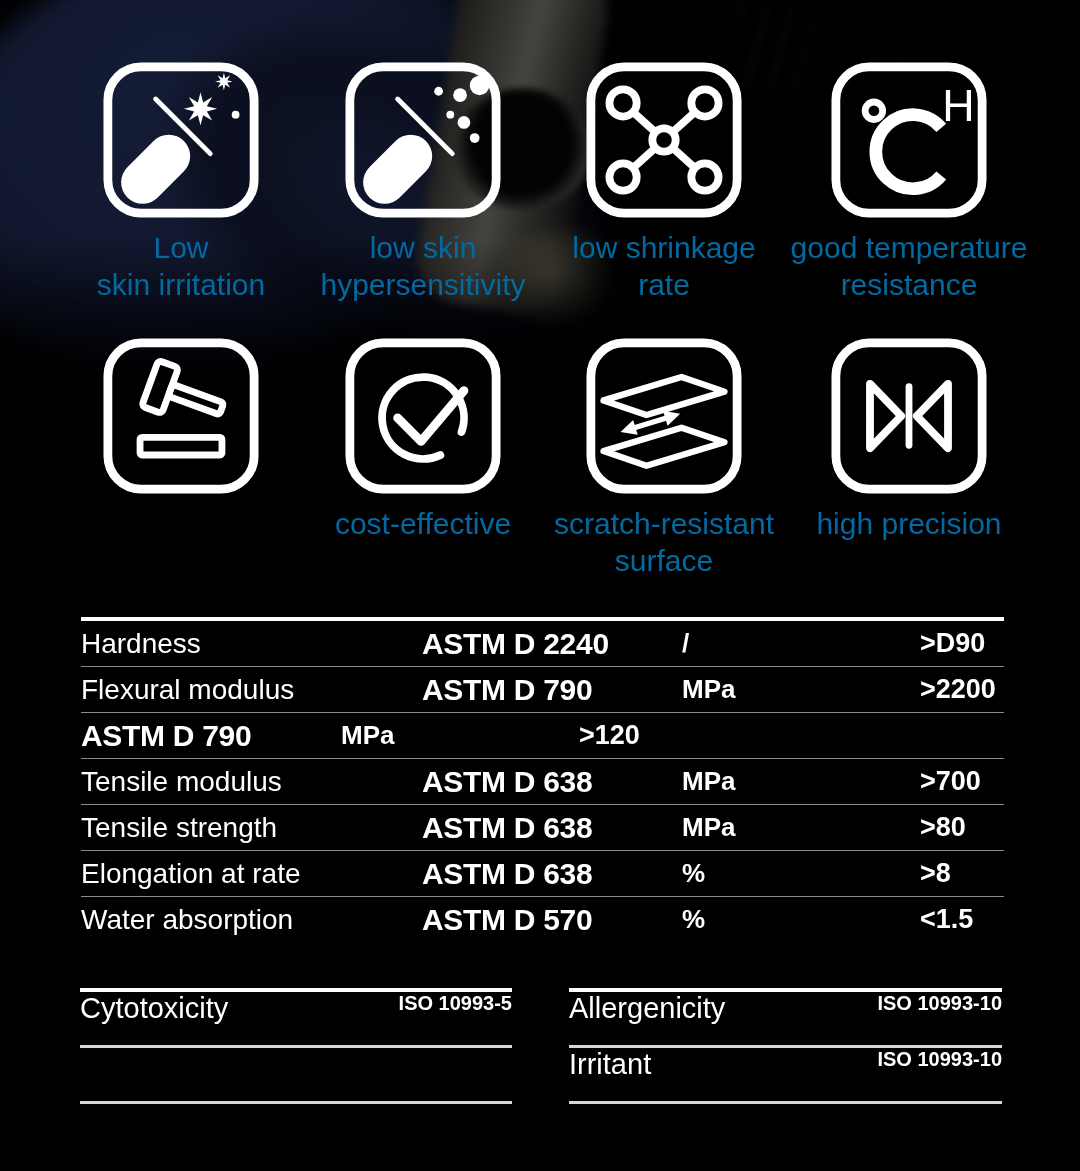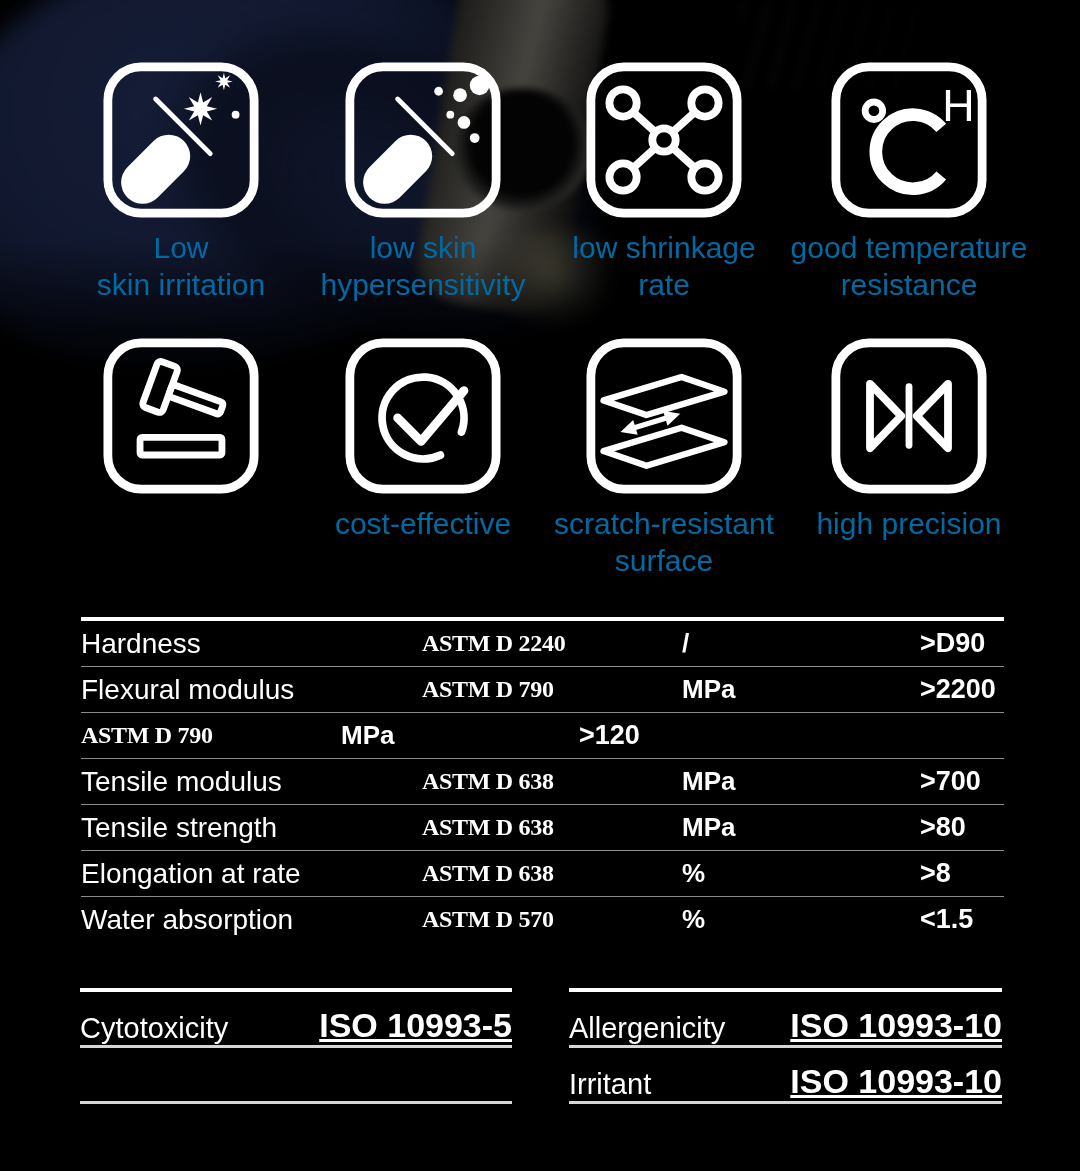--- a/index.html
+++ b/index.html
@@ -40,32 +40,32 @@
   .r1{top:62px;}  .r2{top:338px;}
   .c1{left:41px;} .c2{left:283px;} .c3{left:524px;} .c4{left:769px;}
 
   
   .spec-table{position:absolute;left:81px;top:617px;width:923px;z-index:2;}
   .t-topline{height:4px;background:#fff;}
   .t-row{display:flex;align-items:center;height:45px;border-bottom:1px solid rgba(255,255,255,.55);}
   .t-row:first-of-type{height:50px;}
   .t-row:last-of-type{border-bottom:none;}
   .t-prop{width:341px;font-size:28px;font-weight:400;}
-  .t-std{width:260px;font-size:24px;font-weight:700;letter-spacing:-.3px;font-family:Liberation Serif, serif;}
+  .t-std{width:260px;font-size:30px;font-weight:700;letter-spacing:-.3px;}
   .t-unit{width:202px;font-size:26px;font-weight:700;}
   .t-val{font-size:27px;font-weight:700;margin-left:36px;}
 
   
   .cert{position:absolute;top:988px;z-index:2;}
   .cert-left{left:80px;width:432px;}
   .cert-right{left:569px;width:433px;}
   .c-topline{height:4px;background:#fff;}
-  .c-row{height:53px;display:flex;justify-content:space-between;align-items:flex-end;border-bottom:3px solid #d6d6d6;}
+  .c-row{height:53px;display:flex;justify-content:space-between;align-items:flex-start;border-bottom:3px solid #d6d6d6;}
   .c-label{font-size:29px;font-weight:400;}
-  .c-std{font-size:34px;font-weight:700;text-decoration:underline;}
+  .c-std{font-size:20px;font-weight:700;}
 
   .ic{stroke:#fff;fill:none;stroke-width:8;}
   .ic .fw{fill:#fff;stroke:none;}
   .ic text{fill:#fff;stroke:none;font-family:"Liberation Sans",sans-serif;}
 </style>
 </head>
 <body>
 
 <div class="canvas">
 

